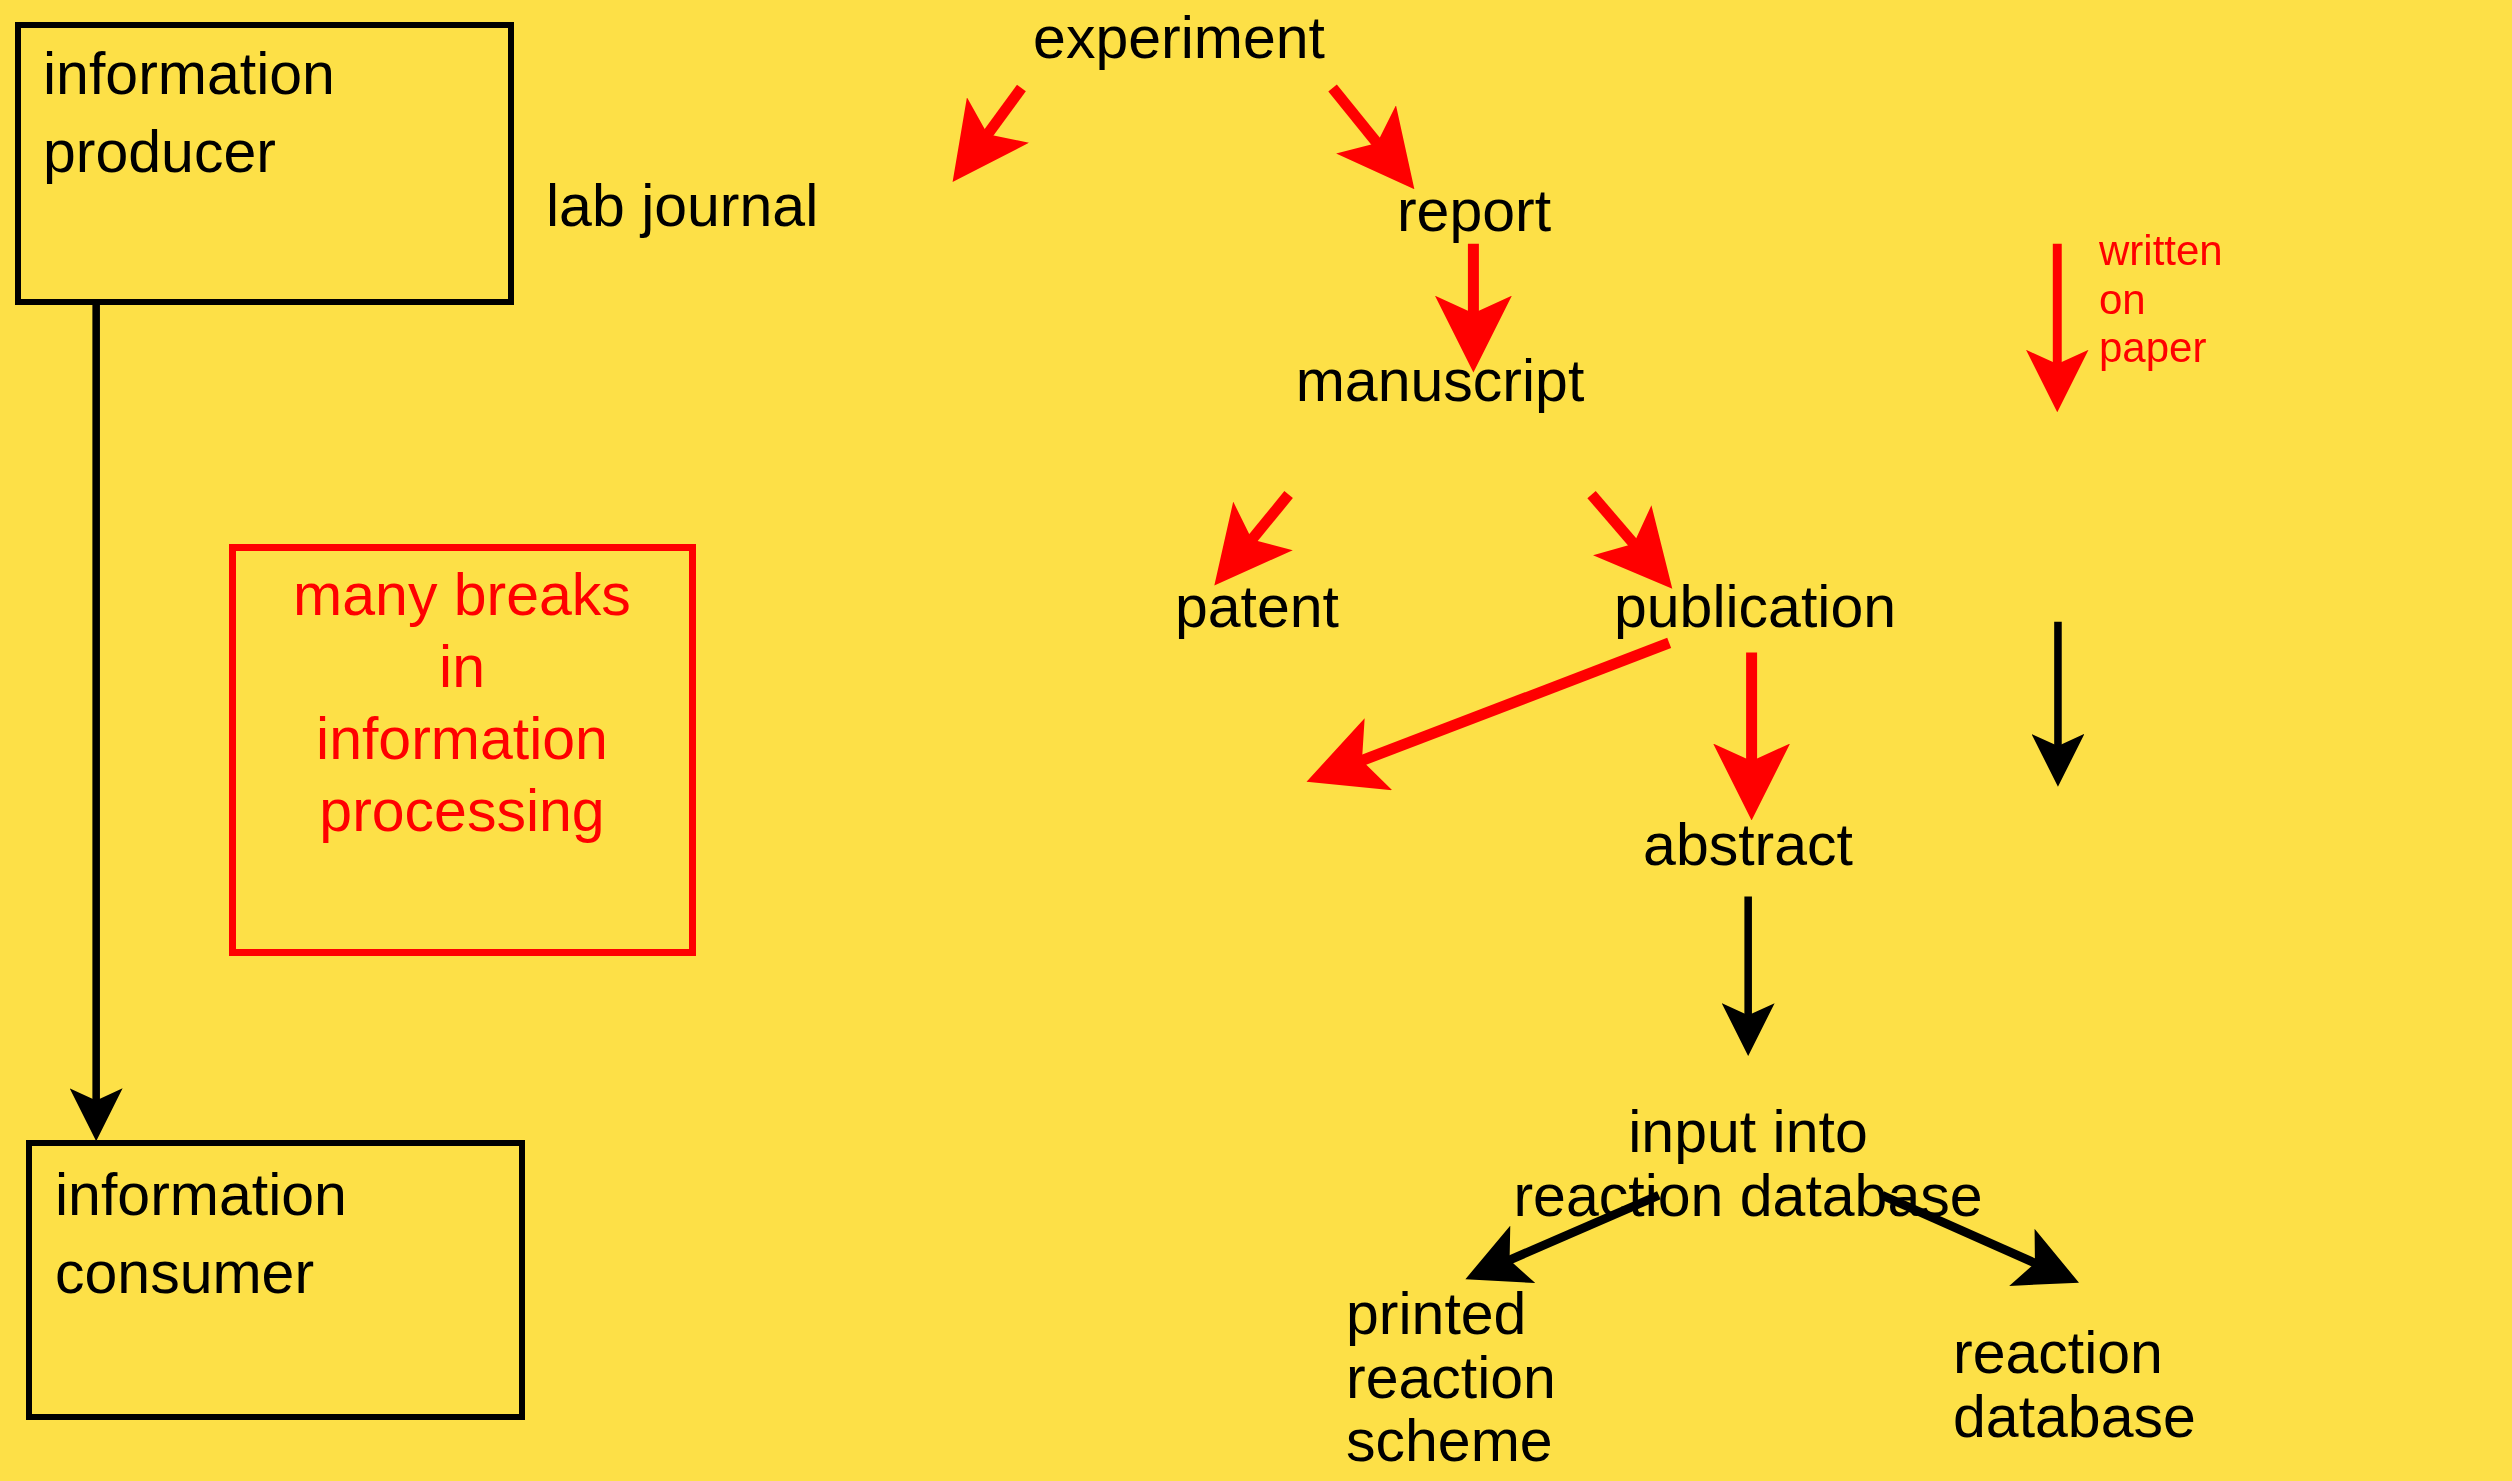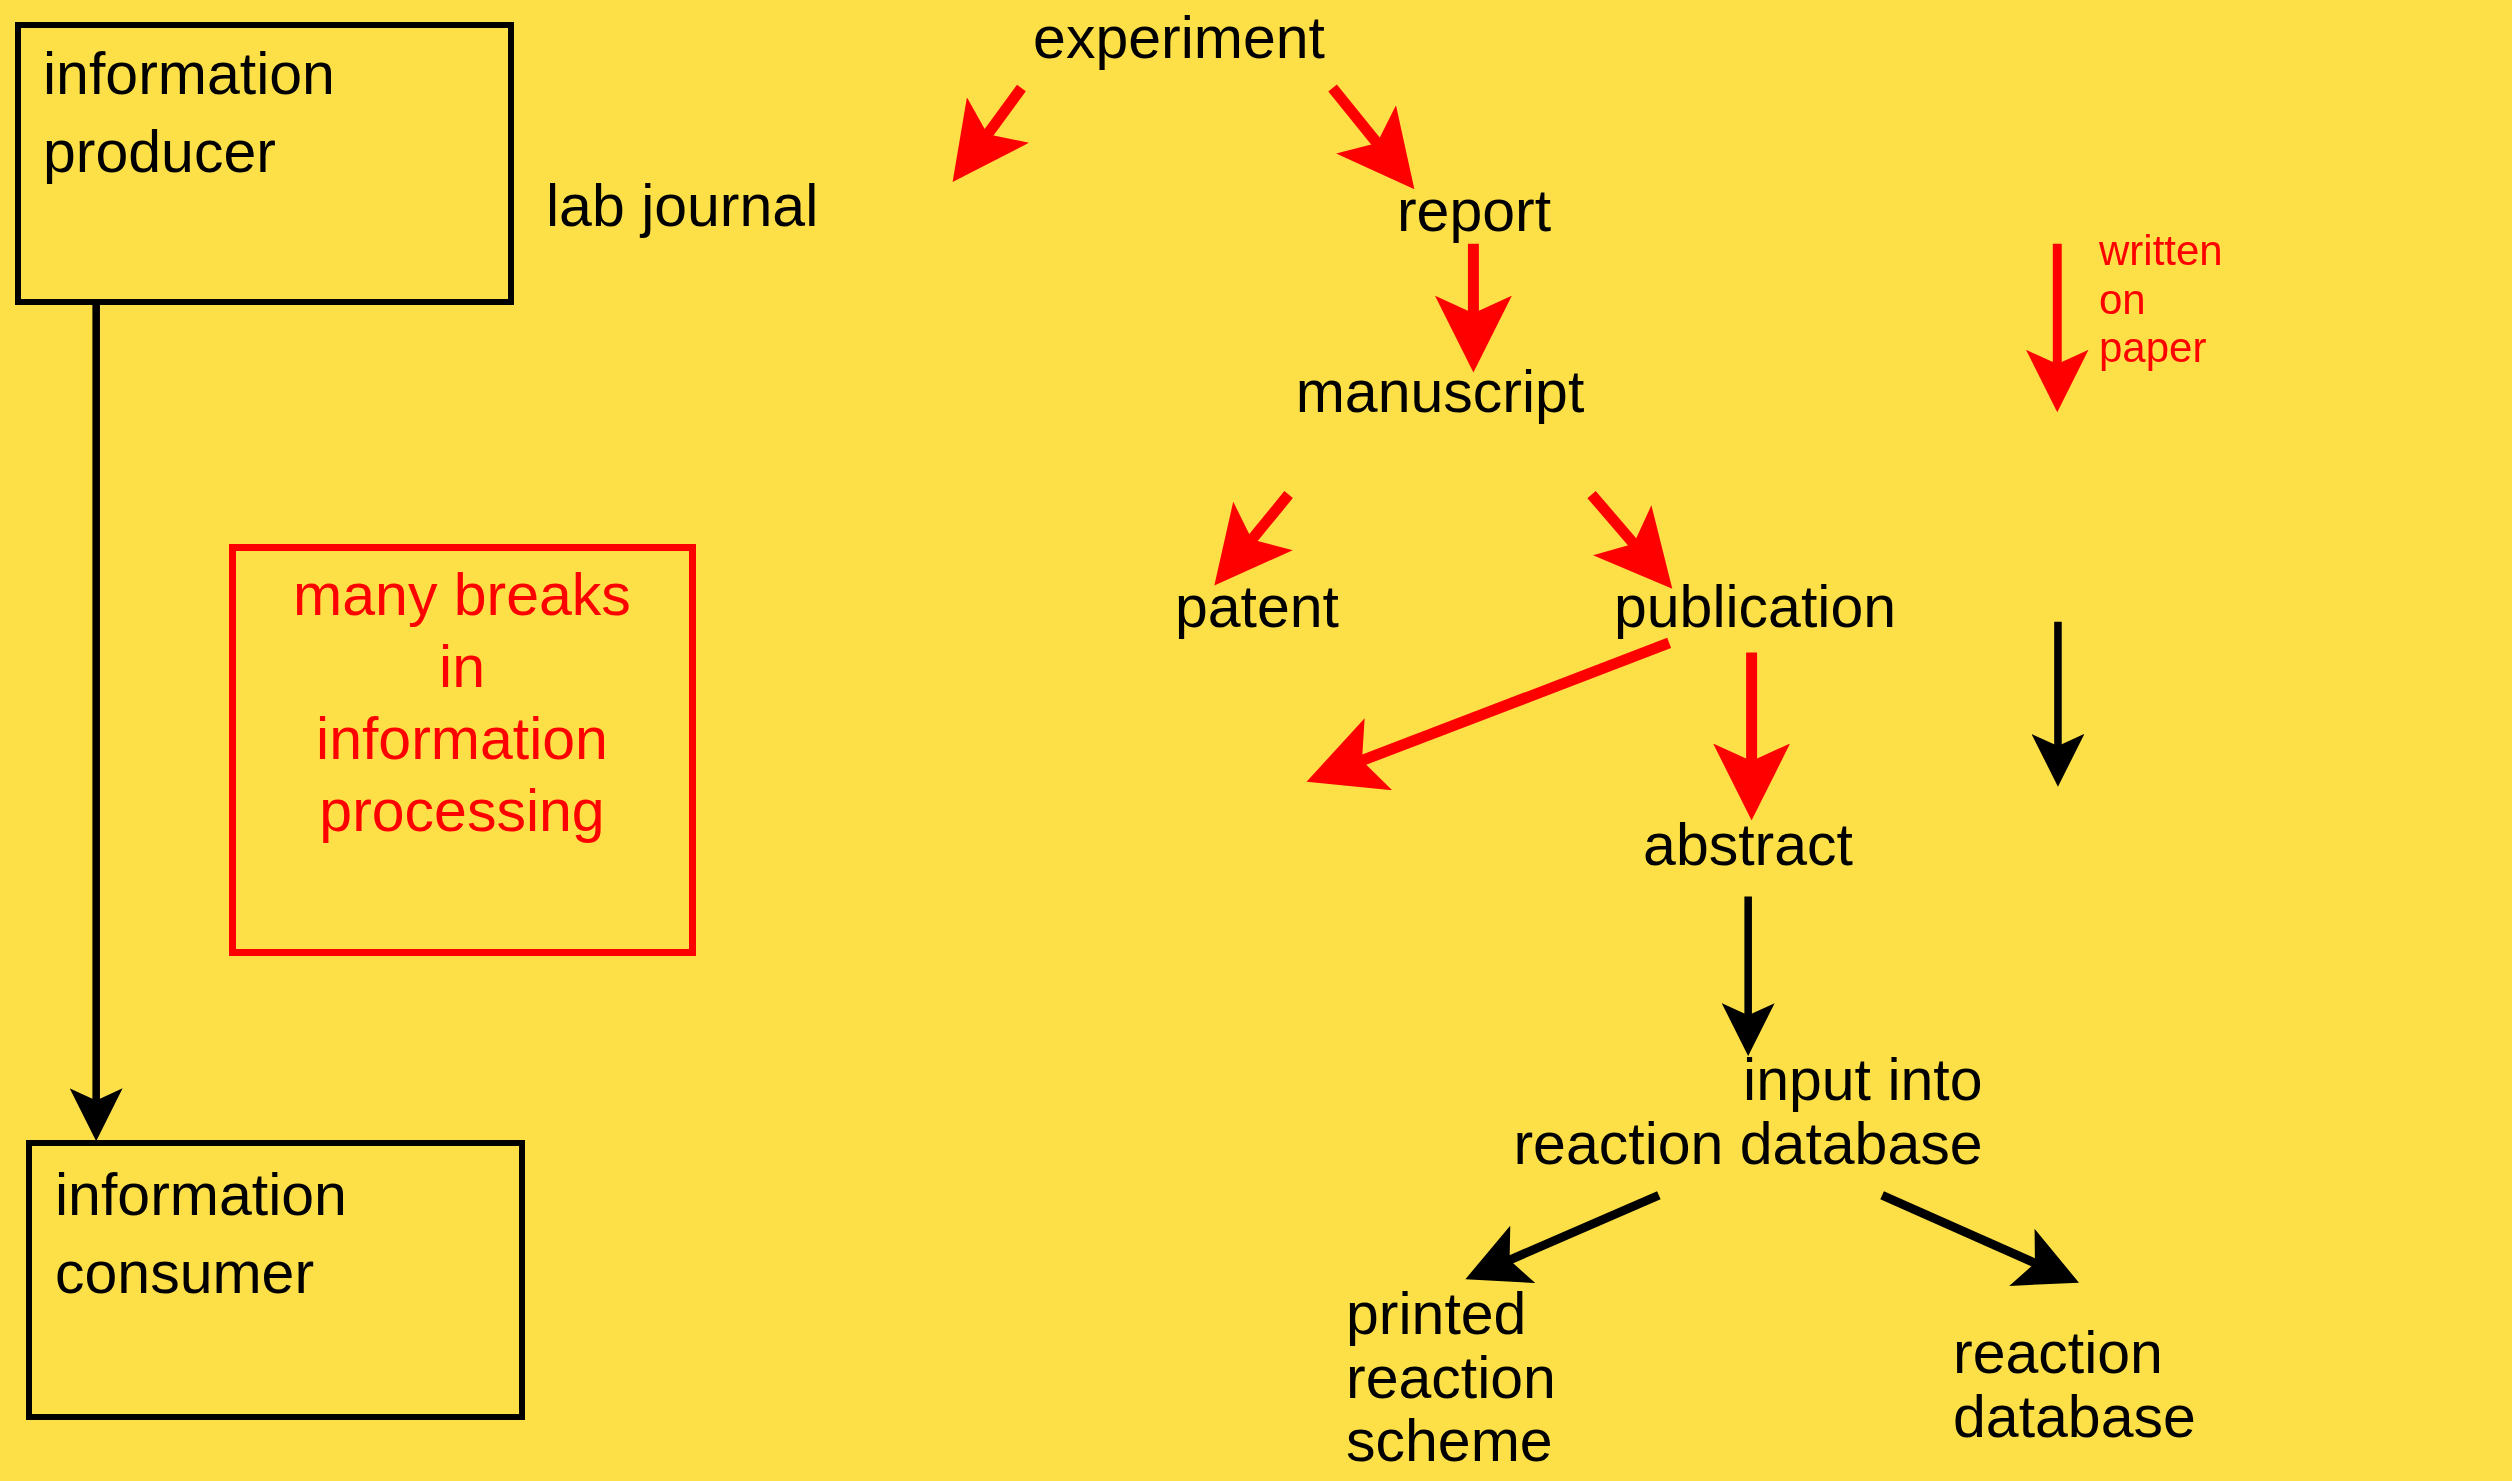--- a/index.html
+++ b/index.html
@@ -125,30 +125,30 @@
 in
 information
 processing</div>
 
   <div class="node center" style="left:1179px; top:6.9px;">experiment</div>
 
   <div class="node left" style="left:546px; top:175px;">lab journal</div>
 
   <div class="node center" style="left:1474px; top:180px;">report</div>
 
-  <div class="node center" style="left:1440px; top:361px;text-align:right;">manuscript</div>
+  <div class="node center" style="left:1440px; top:350px;text-align:right;">manuscript</div>
 
   <div class="node center" style="left:1209px; top:576px;margin-left:48px;">patent</div>
 
   <div class="node center" style="left:1755px; top:576px;">publication</div>
 
 
   <div class="node center" style="left:1748px; top:814px;">abstract</div>
 
-  <div class="node center" style="left:1748px; top:1049px; text-align:right;">input into
+  <div class="node center" style="left:1748px; top:1101px; text-align:center;">input into
 reaction database</div>
 
   <div class="node left" style="left:1346px; top:1283px;">printed
 reaction
 scheme</div>
 
   <div class="node left" style="left:1953px; top:1322px;">reaction
 database</div>
 
   <div class="annot red" style="left:2099px; top:227px;">written

